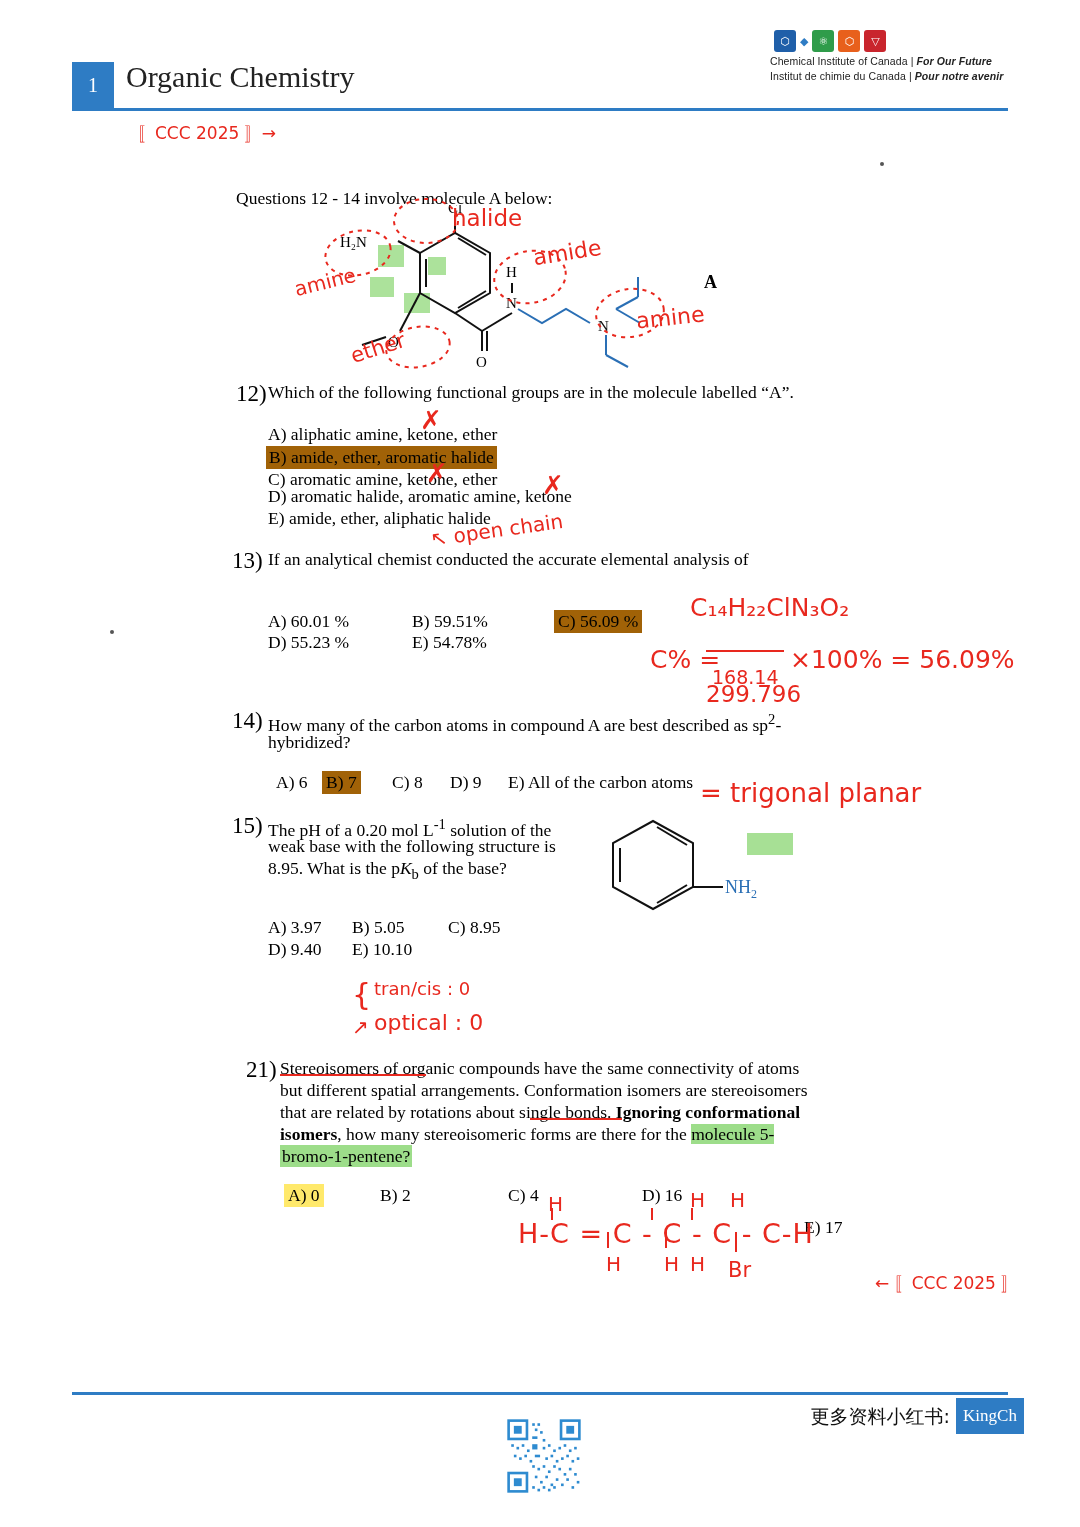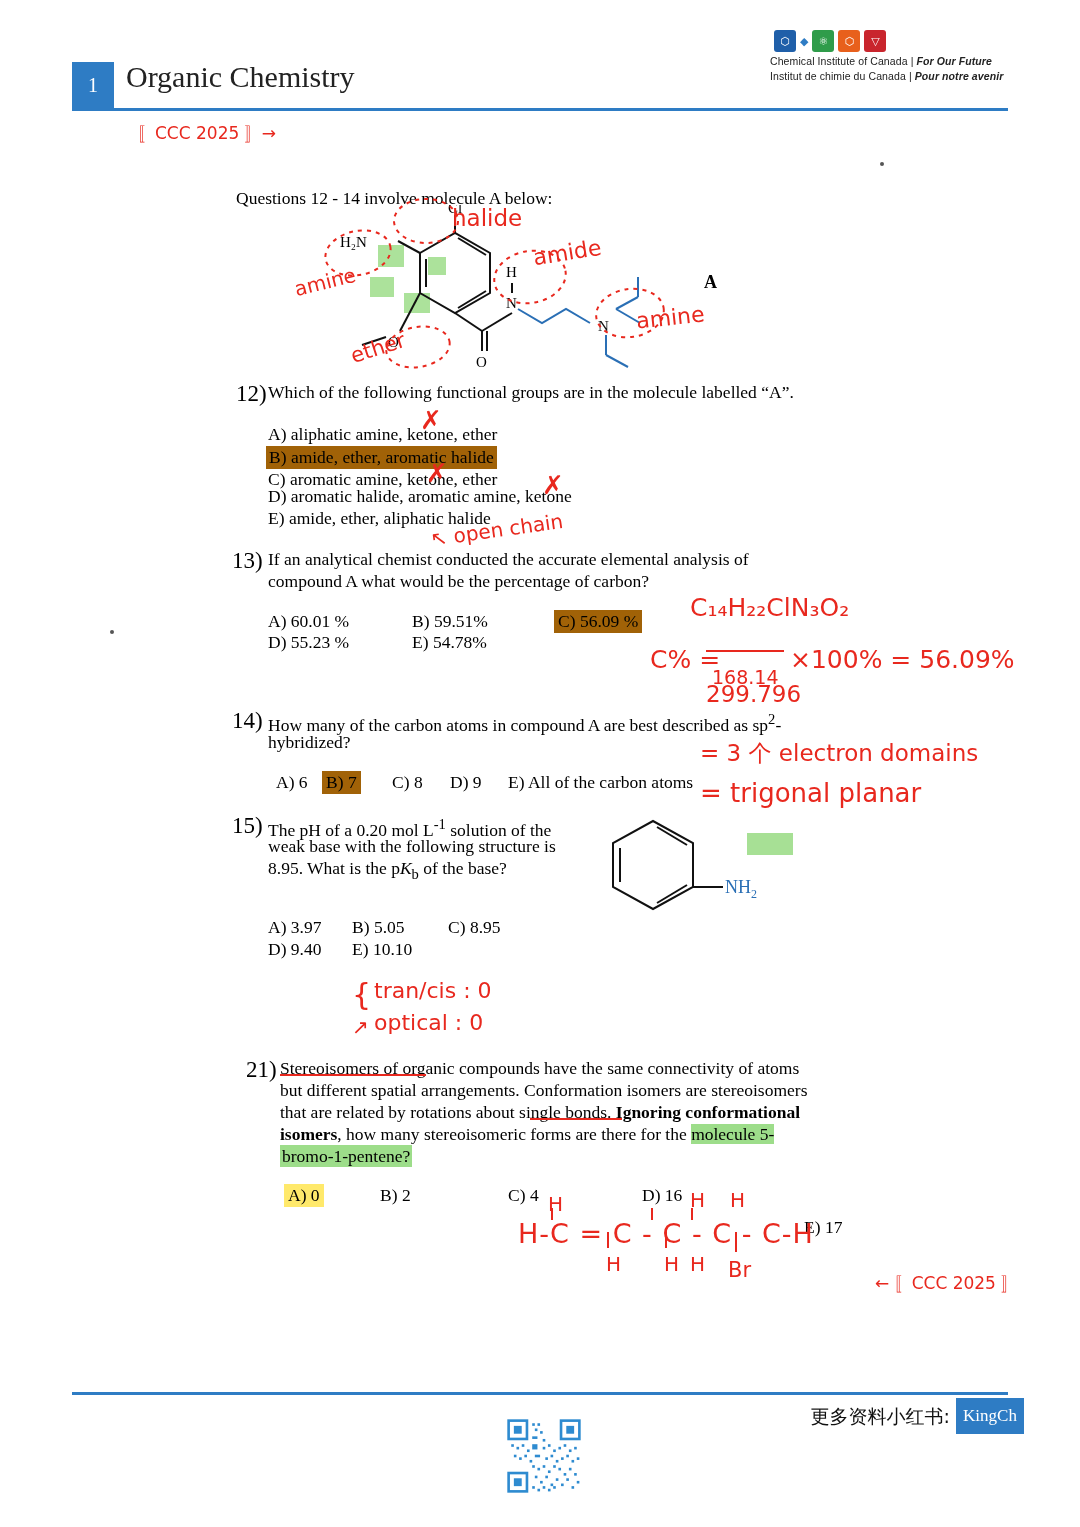--- a/index.html
+++ b/index.html
@@ -156,21 +156,20 @@
   <div class="opt" style="left:268px;top:486px;">D) aromatic halide, aromatic amine, ketone</div>
   <div class="opt" style="left:268px;top:508px;">E) amide, ether, aliphatic halide</div>
 
   <div class="hand" style="left:420px;top:405px;font-size:26px;">✗</div>
   <div class="hand" style="left:426px;top:458px;font-size:26px;">✗</div>
   <div class="hand" style="left:542px;top:470px;font-size:26px;">✗</div>
   <div class="hand" style="left:430px;top:518px;font-size:20px;transform:rotate(-8deg);">↖ <span>open chain</span></div>
 
   <div class="qn" style="left:232px;top:548px;">13)</div>
   <div class="q" style="left:268px;top:548px;">If an analytical chemist conducted the accurate elemental analysis of</div>
-  <div class="q" style="left:268px;top:570px;">compound A what would be the percentage of carbon?</div>
 
   <div class="opt" style="left:268px;top:611px;">A) 60.01 %</div>
   <div class="opt" style="left:412px;top:611px;">B) 59.51%</div>
   <div class="opt hl-pink" style="left:554px;top:610px;padding:1px 4px;">C) 56.09 %</div>
   <div class="opt" style="left:268px;top:632px;">D) 55.23 %</div>
   <div class="opt" style="left:412px;top:632px;">E) 54.78%</div>
 
   <div class="hand" style="left:682px;top:593px;font-size:25px;margin-left:8px;">C₁₄H₂₂ClN₃O₂</div>
   <div class="hand" style="left:650px;top:645px;font-size:25px;">C% =</div>
   <div class="hand" style="left:712px;top:628px;font-size:19px;margin-top:38px;">168.14</div>
@@ -183,21 +182,20 @@
     <span>How many of the carbon atoms in compound A are best described as sp</span><sup>2</sup><span>-</span>
   </div>
   <div class="q" style="left:268px;top:731px;">hybridized?</div>
 
   <div class="opt" style="left:276px;top:772px;">A) 6</div>
   <div class="opt hl-pink" style="left:322px;top:771px;padding:1px 4px;">B) 7</div>
   <div class="opt" style="left:392px;top:772px;">C) 8</div>
   <div class="opt" style="left:450px;top:772px;">D) 9</div>
   <div class="opt" style="left:508px;top:772px;">E) All of the carbon atoms</div>
 
-  <div class="hand" style="left:700px;top:738px;font-size:23px;">= 3 个 electron domains</div>
   <div class="hand" style="left:700px;top:778px;font-size:26px;">= trigonal planar</div>
 
   <div class="qn" style="left:232px;top:813px;">15)</div>
   <div class="q" style="left:268px;top:813px;">
     <span>The pH of a 0.20 mol L</span><sup>-1</sup><span> solution of the</span>
   </div>
   <div class="q" style="left:268px;top:835px;">weak base with the following structure is</div>
   <div class="q" style="left:268px;top:857px;">
     <span>8.95. What is the p</span><i>K</i><sub>b</sub><span> of the base?</span>
   </div>
@@ -214,21 +212,21 @@
     <text x="130" y="78" font-size="18" font-family="Liberation Serif, serif" fill="#2a6fb5">NH<tspan font-size="12" dy="5">2</tspan></text>
   </svg>
 
   <div class="opt" style="left:268px;top:917px;">A) 3.97</div>
   <div class="opt" style="left:352px;top:917px;">B) 5.05</div>
   <div class="opt" style="left:448px;top:917px;">C) 8.95</div>
   <div class="opt" style="left:268px;top:939px;">D) 9.40</div>
   <div class="opt" style="left:352px;top:939px;">E) 10.10</div>
 
   <div class="hand" style="left:352px;top:977px;font-size:30px;">{</div>
-  <div class="hand" style="left:374px;top:978px;font-size:22px;">tran/cis : 0</div>
+  <div class="hand" style="left:374px;top:978px;font-size:18px;">tran/cis : 0</div>
   <div class="hand" style="left:374px;top:1010px;font-size:22px;">optical : 0</div>
   <div class="hand" style="left:352px;top:1015px;font-size:20px;">↗</div>
 
   <div class="qn" style="left:246px;top:1057px;">21)</div>
   <div class="q" style="left:280px;top:1057px;">Stereoisomers of organic compounds have the same connectivity of atoms</div>
   <div class="q" style="left:280px;top:1079px;">but different spatial arrangements. Conformation isomers are stereoisomers</div>
   <div class="q" style="left:280px;top:1101px;">
     <span>that are related by rotations about single bonds. </span><b>Ignoring conformational</b>
   </div>
   <div class="q" style="left:280px;top:1123px;">

